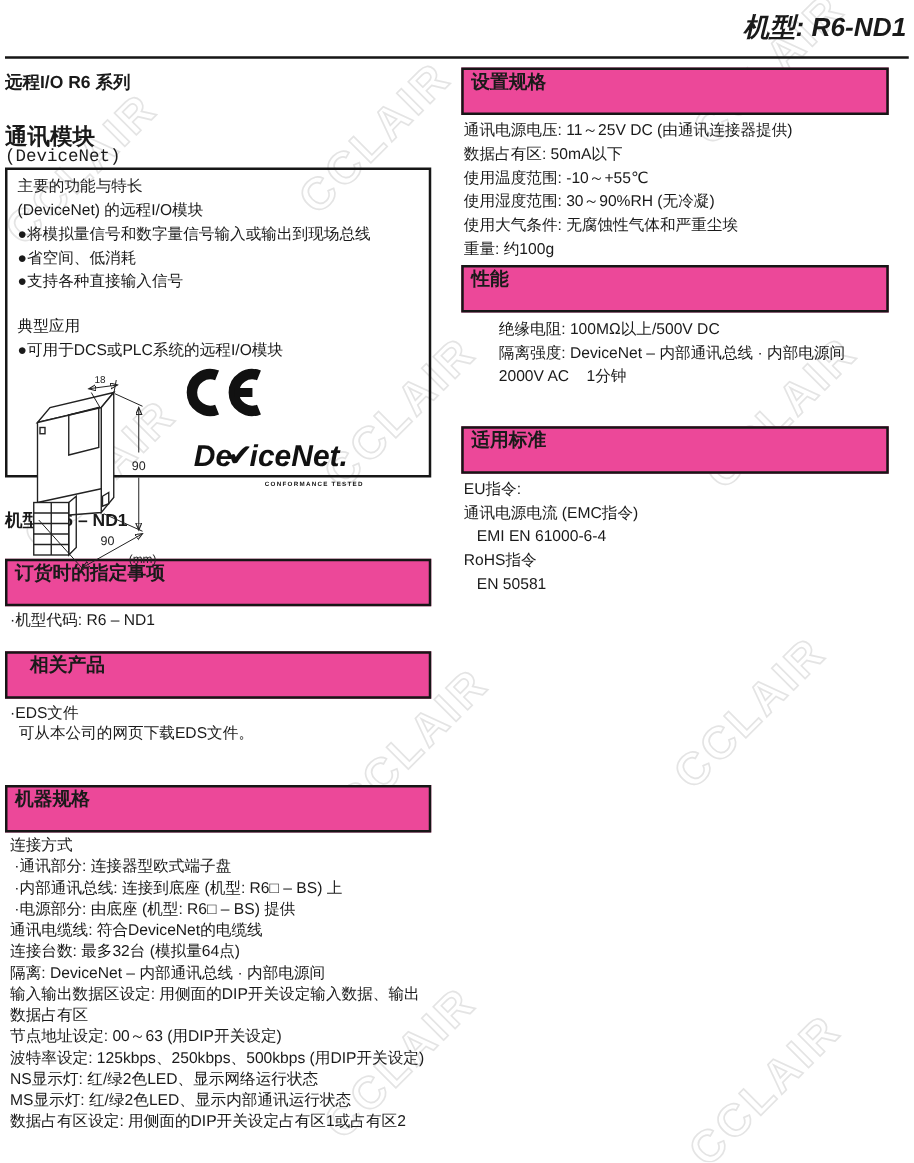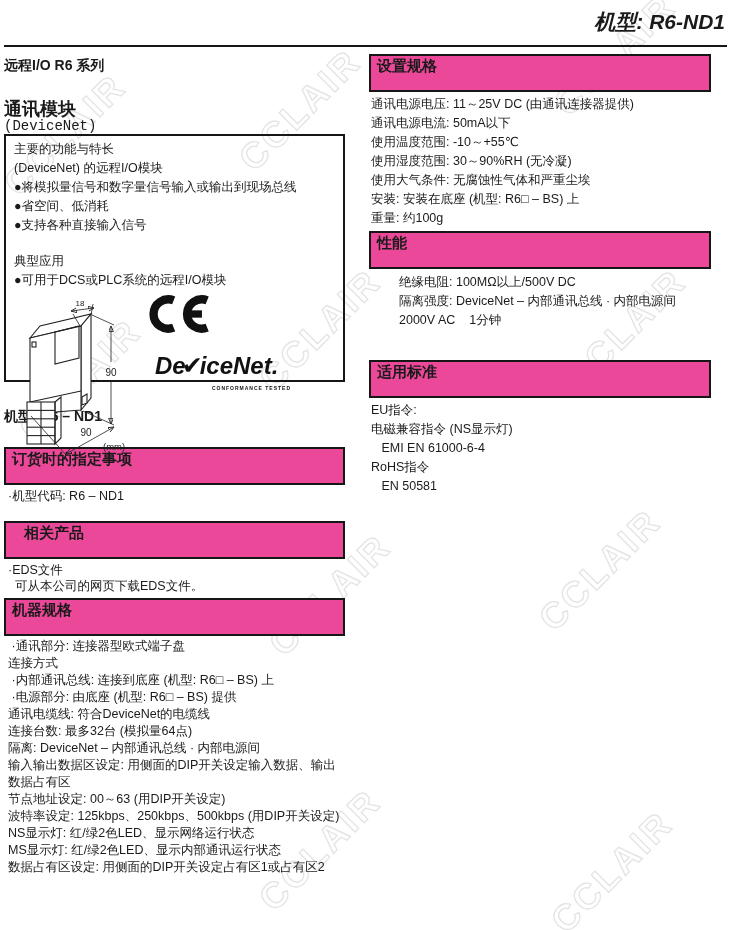--- a/index.html
+++ b/index.html
@@ -27,21 +27,21 @@
   .lines{font-size:12.5px;}
   .line{white-space:pre;}
   .lh19 .line{line-height:19px;}
   .lh17 .line{line-height:17px;}
   .lh16 .line{line-height:16px;}
   .bar{box-sizing:border-box;background:#ec4899;border:2px solid #161616;
        font-size:15px;font-weight:bold;line-height:20px;padding:0 6px;height:38px;}
   .sec-lines{padding-left:4px;}
   .col.right .sec-lines{padding-left:2px;}
   .h-model{margin-top:25px;font-size:14px;font-weight:bold;line-height:18px;}
-  .mt22{margin-top:22px;} .mt16{margin-top:16px;padding-left:18px;} .mt19{margin-top:4px;}
+  .mt22{margin-top:22px;} .mt16{margin-top:16px;padding-left:18px;} .mt19{margin-top:34px;}
   .mt2{margin-top:2px;} .mt3{margin-top:3px;} .mt4{margin-top:4px;margin-left:28px;} .mt13{margin-top:30px;}
   
   .module-drawing{position:absolute;left:17px;top:162px;width:112px;height:164px;}
   .module-drawing line,.module-drawing polygon,.module-drawing path,.module-drawing rect
     {stroke:#222;fill:none;stroke-width:1.1;}
   .module-drawing .face{fill:#ffffff;}
   .module-drawing text{fill:#222;stroke:none;font-family:"Liberation Sans",sans-serif;}
   .module-drawing .dim{stroke-width:0.8;}
   .ce-logo{position:absolute;left:142px;top:156px;width:66px;height:44px;}
   .ce-logo path{fill:none;stroke:#111;}
@@ -171,22 +171,22 @@
         <div class="bar mt16">相关产品</div>
         <div class="lines lh16 sec-lines mt3">
             <div class="line">·EDS文件</div>
             <div class="line">  可从本公司的网页下载EDS文件。</div>
           </div>
       </section>
 
       <section>
         <div class="bar mt19">机器规格</div>
         <div class="lines lh17 sec-lines mt2">
+            <div class="line">连接方式</div>
             <div class="line"> ·通讯部分: 连接器型欧式端子盘</div>
-            <div class="line">连接方式</div>
             <div class="line"> ·内部通讯总线: 连接到底座 (机型: R6□ – BS) 上</div>
             <div class="line"> ·电源部分: 由底座 (机型: R6□ – BS) 提供</div>
             <div class="line">通讯电缆线: 符合DeviceNet的电缆线</div>
             <div class="line">连接台数: 最多32台 (模拟量64点)</div>
             <div class="line">隔离: DeviceNet – 内部通讯总线 · 内部电源间</div>
             <div class="line">输入输出数据区设定: 用侧面的DIP开关设定输入数据、输出</div>
             <div class="line">数据占有区</div>
             <div class="line">节点地址设定: 00～63 (用DIP开关设定)</div>
             <div class="line">波特率设定: 125kbps、250kbps、500kbps (用DIP开关设定)</div>
             <div class="line">NS显示灯: 红/绿2色LED、显示网络运行状态</div>
@@ -194,43 +194,42 @@
             <div class="line">数据占有区设定: 用侧面的DIP开关设定占有区1或占有区2</div>
           </div>
       </section>
     </div>
 
     <div class="col right">
       <section>
         <div class="bar mt2">设置规格</div>
         <div class="lines lh19 sec-lines mt3">
             <div class="line">通讯电源电压: 11～25V DC (由通讯连接器提供)</div>
-            <div class="line">通讯电源电流: 50mA以下</div>
+            <div class="line">数据占有区: 50mA以下</div>
             <div class="line">使用温度范围: -10～+55℃</div>
             <div class="line">使用湿度范围: 30～90%RH (无冷凝)</div>
             <div class="line">使用大气条件: 无腐蚀性气体和严重尘埃</div>
-            <div class="line">安装: 安装在底座 (机型: R6□ – BS) 上</div>
             <div class="line">重量: 约100g</div>
           </div>
       </section>
 
       <section>
         <div class="bar mt3">性能</div>
         <div class="lines lh19 sec-lines mt4">
             <div class="line">绝缘电阻: 100MΩ以上/500V DC</div>
             <div class="line">隔离强度: DeviceNet – 内部通讯总线 · 内部电源间</div>
             <div class="line">2000V AC    1分钟</div>
           </div>
       </section>
 
       <section>
         <div class="bar mt13">适用标准</div>
         <div class="lines lh19 sec-lines mt3">
             <div class="line">EU指令:</div>
-            <div class="line">电磁兼容指令 (NS显示灯)</div>
+            <div class="line">通讯电源电流 (EMC指令)</div>
             <div class="line">   EMI EN 61000-6-4</div>
             <div class="line">RoHS指令</div>
             <div class="line">   EN 50581</div>
           </div>
       </section>
     </div>
 
   </div>
 </div>
 

